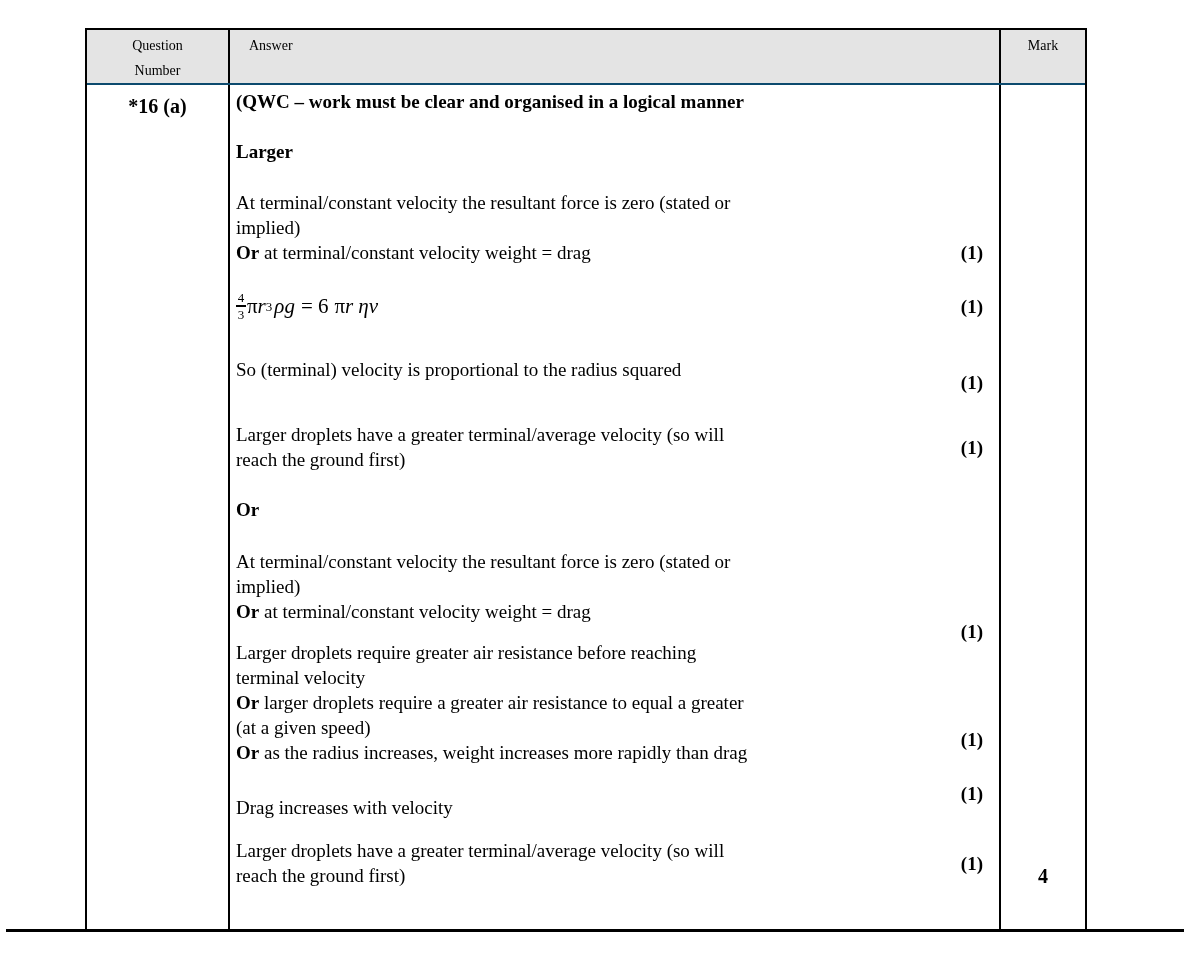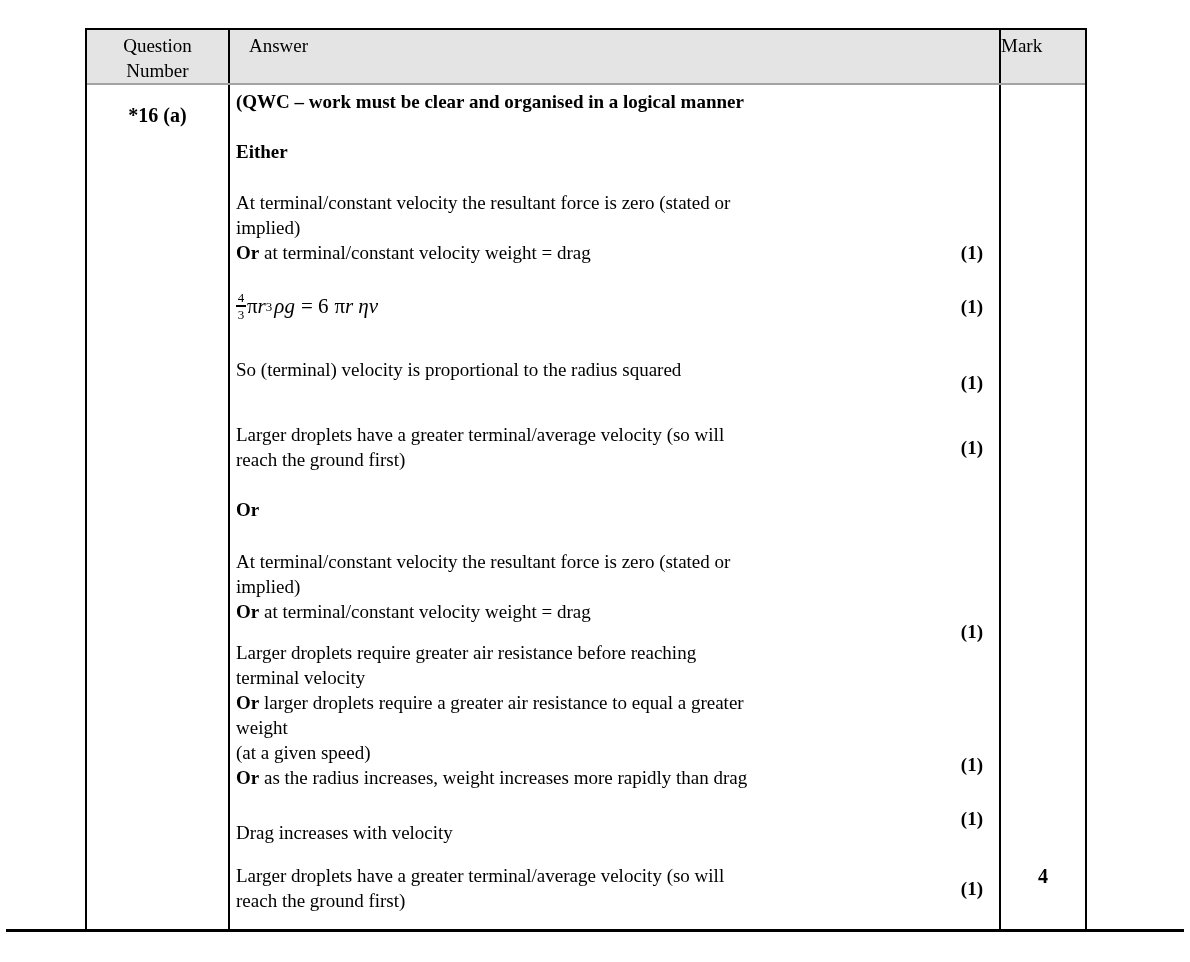--- a/index.html
+++ b/index.html
@@ -13,31 +13,31 @@
   }
   .mtable {
     position:absolute; left:85px; top:28px;
     width:1002px; height:902px;
     border:2px solid #000; border-bottom:none;
     display:flex; flex-direction:column;
   }
   .hrow {
     display:flex; flex:0 0 54px;
     background:var(--header-bg,#e4e4e4);
-    border-bottom:2px solid #a3a3a3;
-    font-size:19px; line-height:25px;
+    border-bottom:2px solid #0c4a6e;
+    font-size:14px; line-height:25px;
   }
   .brow { display:flex; flex:1; overflow:hidden; }
   .col-q { width:143px; border-right:2px solid #000; }
   .col-a { width:771px; border-right:2px solid #000; }
   .col-m { width:84px; }
   .hcell-q { text-align:center; padding-top:3px; }
   .hcell-a { padding:3px 0 0 19px; }
-  .hcell-m { text-align:left; padding-top:3px; }
-  .qcell { text-align:center; font-weight:700; font-size:20px; padding-top:19px; }
+  .hcell-m { text-align:center; padding-top:3px; }
+  .qcell { text-align:center; font-weight:700; font-size:20px; padding-top:10px; }
   .acell { padding:4px 0 0 6px; overflow:hidden; }
   .mcell { display:flex; flex-direction:column; justify-content:flex-end; align-items:center;
            padding-bottom:42px; font-weight:700; font-size:20px; }
   .pt { display:flex; font-size:19px; line-height:25px; }
   .ptext { width:612px; }
   .pmark { flex:1; text-align:right; padding-right:16px; font-weight:700; }
   .bold { font-weight:700; }
   .mk-end { align-self:flex-end; }
   .mk-center { align-self:center; }
   .mk-down { align-self:flex-start; padding-top:13px; }
@@ -88,21 +88,21 @@
 
     <div class="col-a acell">
 
       <div class="pt bold">
         <div class="ptext">
           <div>(QWC – work must be clear and organised in a logical manner</div>
         </div>
       </div>
 
       <div class="pt mt25 bold">
-        <div class="ptext">Either</div>
+        <div class="ptext">Larger</div>
       </div>
 
       <div class="pt mt26">
         <div class="ptext">
           <div>At terminal/constant velocity the resultant force is zero (stated or</div>
           <div>implied)</div>
           <div><span class="bold">Or</span><span> at terminal/constant velocity weight = drag</span></div>
         </div>
         <div class="pmark mk-end">(1)</div>
       </div>
@@ -152,21 +152,20 @@
           <div><span class="bold">Or</span><span> at terminal/constant velocity weight = drag</span></div>
         </div>
         <div class="pmark mk-below">(1)</div>
       </div>
 
       <div class="pt mt29">
         <div class="ptext">
           <div>Larger droplets require greater air resistance before reaching</div>
           <div>terminal velocity</div>
           <div><span class="bold">Or</span><span> larger droplets require a greater air resistance to equal a greater</span></div>
-          <div>weight</div>
           <div>(at a given speed)</div>
           <div><span class="bold">Or</span><span> as the radius increases, weight increases more rapidly than drag</span></div>
         </div>
         <div class="pmark mk-up">(1)</div>
       </div>
 
       <div class="pt mt4">
         <div class="ptext pt-drop">Drag increases with velocity</div>
         <div class="pmark mk-top">(1)</div>
       </div>

